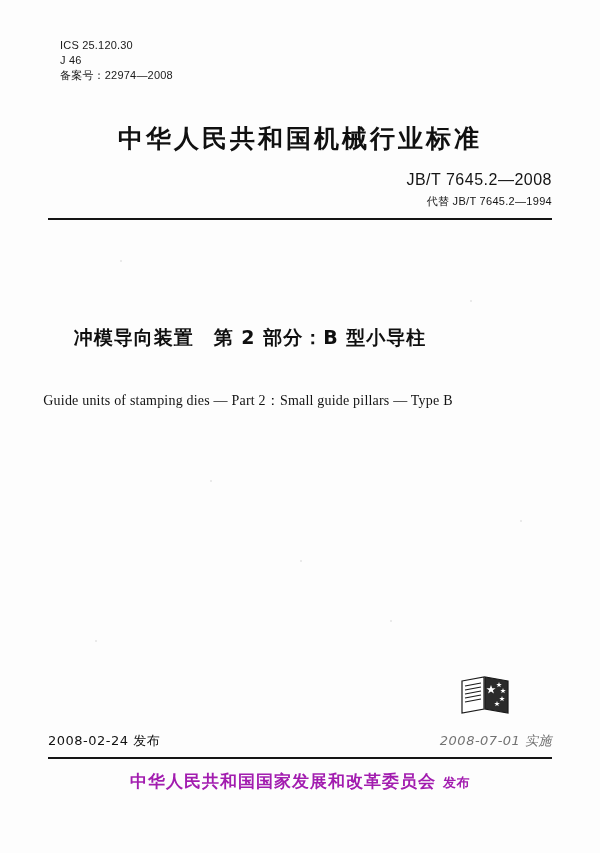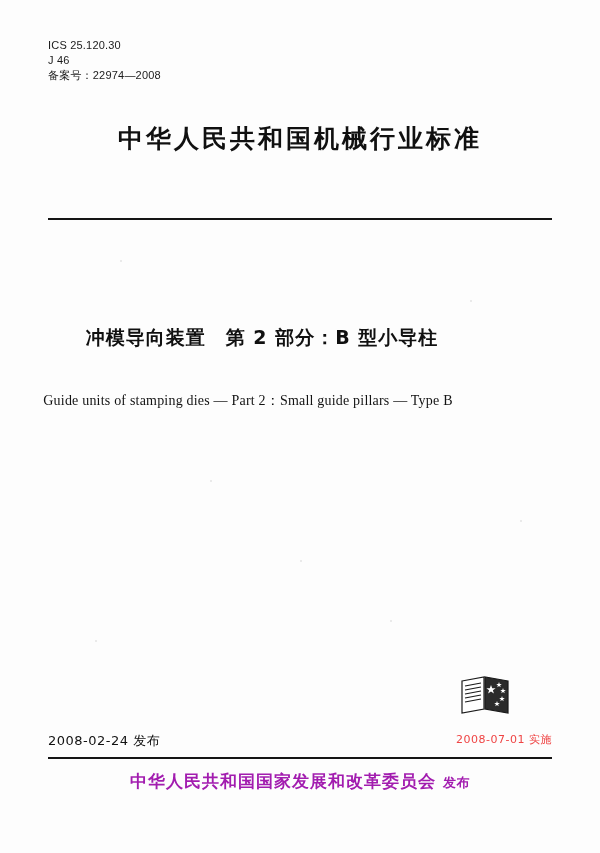--- a/index.html
+++ b/index.html
@@ -19,21 +19,21 @@
     position: absolute;
     left: 0; top: 0;
     width: 600px;
     height: 853px;
     background: #fdfdfd;
   }
 
   
   .ics-block {
     position: absolute;
-    left: 48px;
+    left: 60px;
     top: 38px;
     font-family: "Liberation Sans", sans-serif;
     font-size: 11px;
     line-height: 15px;
     color: #1a1a1a;
     letter-spacing: 0.2px;
   }
   .ics-block div { white-space: nowrap; }
 
   
@@ -90,21 +90,21 @@
     left: 48px;
     top: 218px;
     width: 504px;
     height: 2px;
     background: #151515;
   }
 
   
   .doc-title-cn {
     position: absolute;
-    left: 12px;
+    left: 0;
     top: 325px;
     width: 500px;
     text-align: center;
     font-family: "DejaVu Sans", sans-serif;
     font-weight: bold;
     font-size: 19px;
     letter-spacing: 1px;
     color: #101010;
   }
   
@@ -137,23 +137,24 @@
     font-family: "DejaVu Sans", sans-serif;
     font-size: 13px;
     color: #111111;
     letter-spacing: 0.5px;
   }
   .date-right {
     position: absolute;
     right: 48px;
     top: 732px;
     font-family: "DejaVu Sans", sans-serif;
-    font-size: 11px;
-    color: #ef4444;
-    letter-spacing: 0.5px;
+    font-size: 13px;
+    color: #737373;
+    letter-spacing: 0.5px;
+    font-style: italic;
   }
 
   
   .rule-bottom {
     position: absolute;
     left: 48px;
     top: 757px;
     width: 504px;
     height: 2px;
     background: #151515;
@@ -195,20 +196,24 @@
 
   <div class="ics-block">
     <div>ICS 25.120.30</div>
     <div>J 46</div>
     <div>备案号：22974—2008</div>
   </div>
 
 
   <div class="std-title">中华人民共和国机械行业标准</div>
 
+  <div class="std-no">
+    <div class="main">JB/T 7645.2—2008</div>
+    <div class="sub">代替 JB/T 7645.2—1994</div>
+  </div>
 
   <div class="rule-top"></div>
 
   <div class="doc-title-cn">冲模导向装置　第 2 部分：B 型小导柱</div>
   <div class="doc-title-en">Guide units of stamping dies — Part 2：Small guide pillars — Type B</div>
 
   <div class="emblem">
     <svg width="54" height="48" viewBox="0 0 54 48" xmlns="http://www.w3.org/2000/svg">
       <g fill="none" stroke="#1a1a1a" stroke-width="1.2">
         <path d="M4 13 L26 9 L26 41 L4 45 Z" fill="#ffffff"></path>

